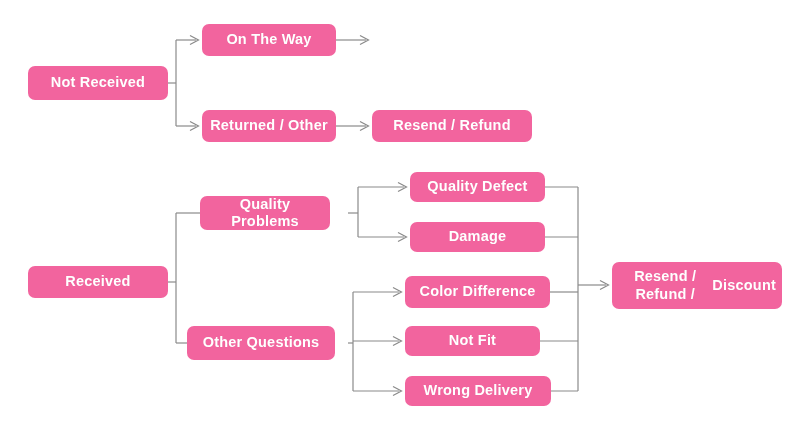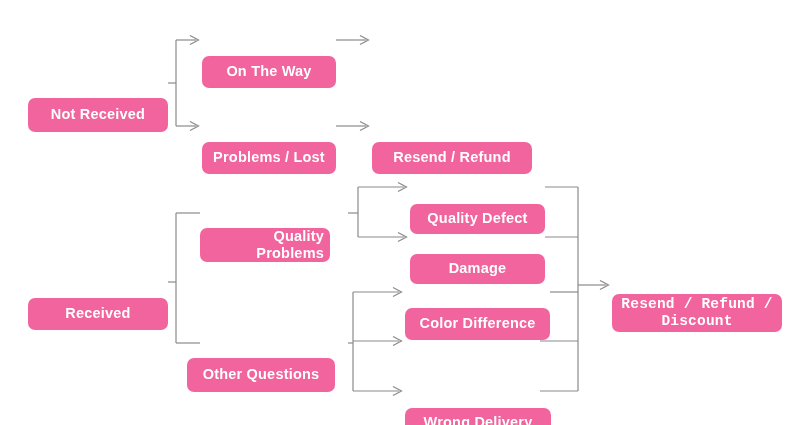--- a/index.html
+++ b/index.html
@@ -17,29 +17,28 @@
   }
   .node {
     position: absolute;
     box-sizing: border-box;
     background: #f2649e;
     color: #ffffff;
     border-radius: 7px;
     display: flex;
     align-items: center;
     justify-content: center;
-    text-align: right;
+    text-align: center;
     font-size: 14.5px;
     font-weight: 700;
     letter-spacing: 0.2px;
     line-height: 1.18;
     padding: 4px 6px;
     text-shadow: 0 0 1px rgba(0,0,0,0.06);
     user-select: none;
-    margin-top: 32px;
   }
   .node.two-line { font-size: 14.5px; }
   
   #wires {
     position: absolute;
     left: 0; top: 0;
     width: 800px;
     height: 425px;
     pointer-events: none;
   }
@@ -106,37 +105,38 @@
     <line x1="578" y1="187" x2="578" y2="391"></line>
     <line x1="578" y1="285" x2="606" y2="285"></line>
     <path class="arrowhead" d="M 600 280.5 L 608.5 285 L 600 289.5"></path>
   </svg>
 
   <div class="node" style="left:28px; top:66px; width:140px; height:34px;">Not Received</div>
 
   <div class="node" style="left:202px; top:24px; width:134px; height:32px;">On The Way</div>
 
 
-  <div class="node" style="left:202px; top:110px; width:134px; height:32px;">Problems / Lost</div>
+  <div class="node" style="left:202px; top:110px; width:134px; height:32px;">Returned / Other</div>
 
   <div class="node" style="left:372px; top:110px; width:160px; height:32px;">Resend / Refund</div>
 
   <div class="node" style="left:28px; top:266px; width:140px; height:32px;">Received</div>
 
   <div class="node" style="left:200px; top:196px; width:130px; height:34px;">Quality Problems</div>
 
   <div class="node" style="left:187px; top:326px; width:148px; height:34px;">Other Questions</div>
 
   <div class="node" style="left:410px; top:172px; width:135px; height:30px;">Quality Defect</div>
 
   <div class="node" style="left:410px; top:222px; width:135px; height:30px;">Damage</div>
 
   <div class="node" style="left:405px; top:276px; width:145px; height:32px;">Color Difference</div>
 
+  <div class="node" style="left:405px; top:326px; width:135px; height:30px;">Not Fit</div>
 
   <div class="node" style="left:405px; top:376px; width:146px; height:30px;">Wrong Delivery</div>
 
-  <div class="node two-line" style="left:612px; top:262px; width:170px; height:38px; flex-direction:column;font-family:Liberation Mono, monospace;">
+  <div class="node two-line" style="left:612px; top:262px; width:170px; height:47px; flex-direction:row;">
     <span>Resend / Refund /</span>
     <span>Discount</span>
   </div>
 
 </div>
 
 </body></html>

